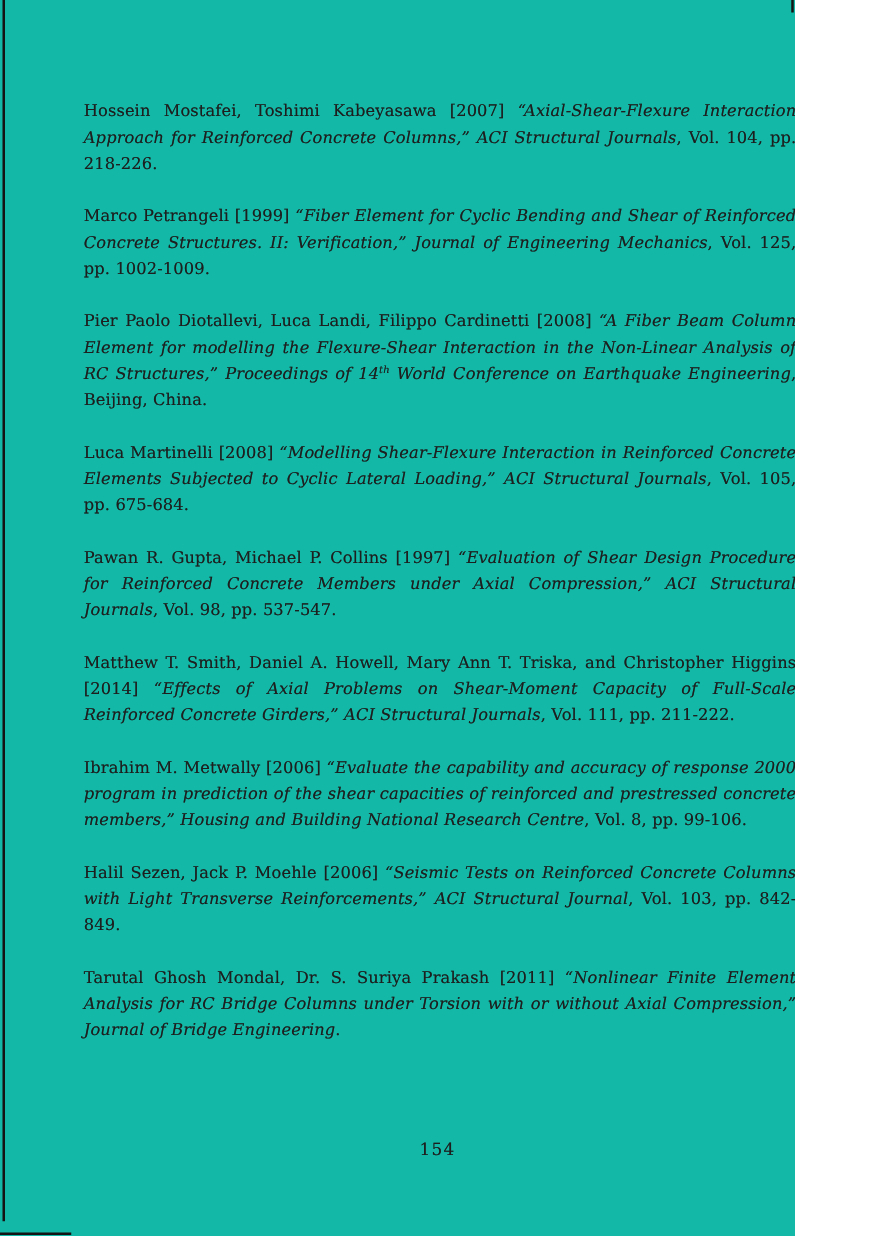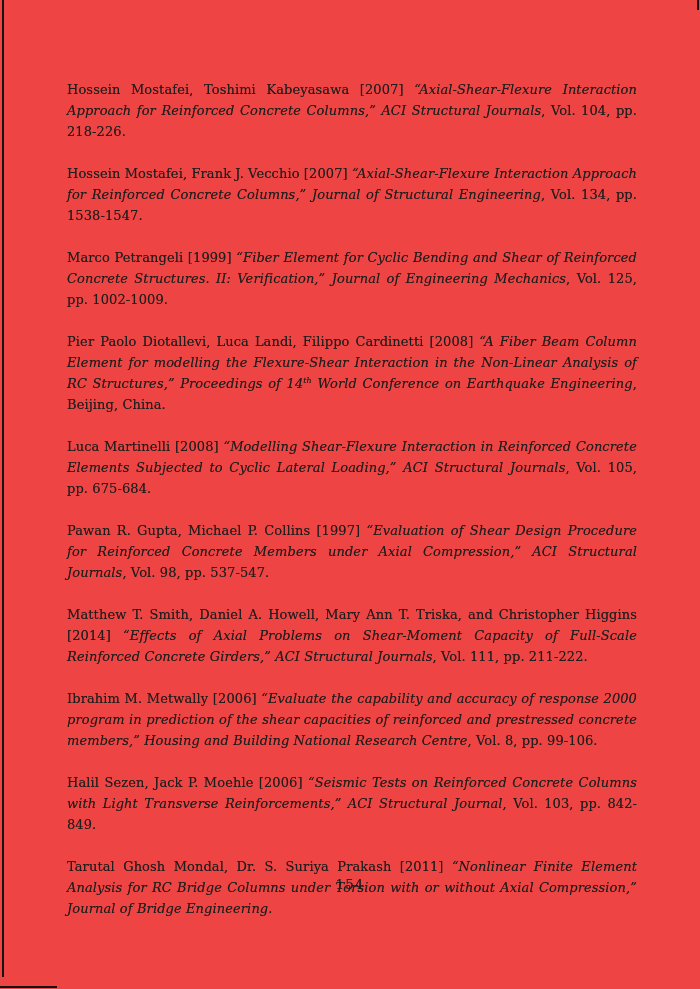--- a/index.html
+++ b/index.html
@@ -2,23 +2,23 @@
 <html><head>
 <meta charset="utf-8">
 <style>
   html, body {
     margin: 0;
     padding: 0;
     background: #ffffff;
   }
   .page {
     position: relative;
-    width: 700px;
+    width: 636px;
     height: 989px;
-    background: #ef4444;
+    background: #14b8a6;
     overflow: hidden;
     font-family: "DejaVu Serif", serif;
     color: #1e1e1e;
   }
   
   .scan-left {
     position: absolute;
     left: 2px; top: 0;
     width: 2px; height: 977px;
     background: #141414;
@@ -54,39 +54,38 @@
   .seg-i { font-style: italic; }
   sup.seg-is {
     font-style: italic;
     font-size: 8px;
     line-height: 0;
     margin-top: 32px;
   }
   .pagenum {
     position: absolute;
     left: 0;
-    top: 876px;
+    top: 912px;
     width: 700px;
     text-align: center;
     font-size: 13.5px;
     letter-spacing: 1px;
     text-shadow: 0 0 0.35px rgba(20,20,20,0.55);
   }
 </style>
 </head>
 <body>
 
 <div class="page">
   <div class="scan-left"></div>
   <div class="scan-bottom"></div>
   <div class="scan-topright"></div>
 
   <main class="refs">
       <p class="reference"><span class="seg-r">Hossein Mostafei, Toshimi Kabeyasawa [2007] </span><span class="seg-i">“Axial-Shear-Flexure Interaction Approach for Reinforced Concrete Columns,” ACI Structural Journals</span><span class="seg-r">, Vol. 104, pp. 218-226.</span></p>
-      <p class="reference"><span class="seg-r">Hossein Mostafei, Frank J. Vecchio [2007] </span><span class="seg-i">“Axial-Shear-Flexure Interaction Approach for Reinforced Concrete Columns,” Journal of Structural Engineering</span><span class="seg-r">, Vol. 134, pp. 1538-1547.</span></p>
       <p class="reference"><span class="seg-r">Marco Petrangeli [1999] </span><span class="seg-i">“Fiber Element for Cyclic Bending and Shear of Reinforced Concrete Structures. II: Verification,” Journal of Engineering Mechanics</span><span class="seg-r">, Vol. 125, pp. 1002-1009.</span></p>
       <p class="reference"><span class="seg-r">Pier Paolo Diotallevi, Luca Landi, Filippo Cardinetti [2008] </span><span class="seg-i">“A Fiber Beam Column Element for modelling the Flexure-Shear Interaction in the Non-Linear Analysis of RC Structures,” Proceedings of 14</span><sup class="seg-is">th</sup><span class="seg-i"> World Conference on Earthquake Engineering</span><span class="seg-r">, Beijing, China.</span></p>
       <p class="reference"><span class="seg-r">Luca Martinelli [2008] </span><span class="seg-i">“Modelling Shear-Flexure Interaction in Reinforced Concrete Elements Subjected to Cyclic Lateral Loading,” ACI Structural Journals</span><span class="seg-r">, Vol. 105, pp. 675-684.</span></p>
       <p class="reference"><span class="seg-r">Pawan R. Gupta, Michael P. Collins [1997] </span><span class="seg-i">“Evaluation of Shear Design Procedure for Reinforced Concrete Members under Axial Compression,” ACI Structural Journals</span><span class="seg-r">, Vol. 98, pp. 537-547.</span></p>
       <p class="reference"><span class="seg-r">Matthew T. Smith, Daniel A. Howell, Mary Ann T. Triska, and Christopher Higgins [2014] </span><span class="seg-i">“Effects of Axial Problems on Shear-Moment Capacity of Full-Scale Reinforced Concrete Girders,” ACI Structural Journals</span><span class="seg-r">, Vol. 111, pp. 211-222.</span></p>
       <p class="reference"><span class="seg-r">Ibrahim M. Metwally [2006] </span><span class="seg-i">“Evaluate the capability and accuracy of response 2000 program in prediction of the shear capacities of reinforced and prestressed concrete members,” Housing and Building National Research Centre</span><span class="seg-r">, Vol. 8, pp. 99-106.</span></p>
       <p class="reference"><span class="seg-r">Halil Sezen, Jack P. Moehle [2006] </span><span class="seg-i">“Seismic Tests on Reinforced Concrete Columns with Light Transverse Reinforcements,” ACI Structural Journal</span><span class="seg-r">, Vol. 103, pp. 842-849.</span></p>
       <p class="reference"><span class="seg-r">Tarutal Ghosh Mondal, Dr. S. Suriya Prakash [2011] </span><span class="seg-i">“Nonlinear Finite Element Analysis for RC Bridge Columns under Torsion with or without Axial Compression,” Journal of Bridge Engineering</span><span class="seg-r">.</span></p>
     </main>
 

